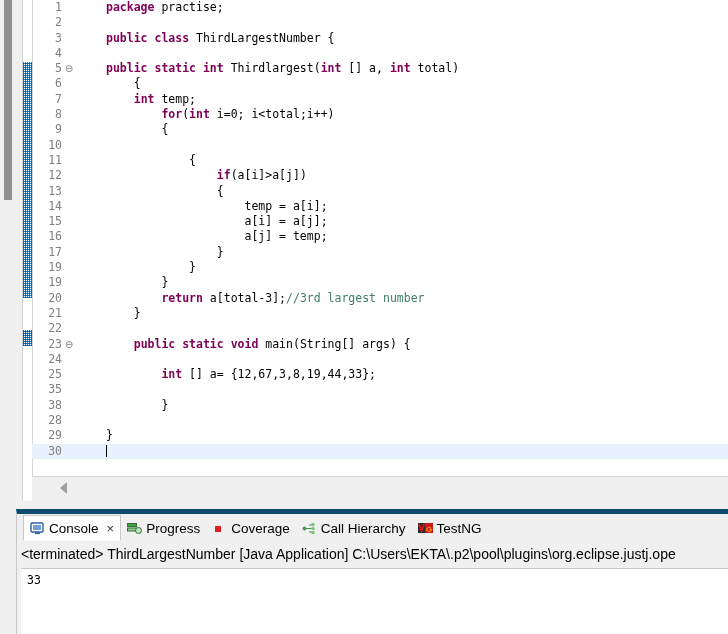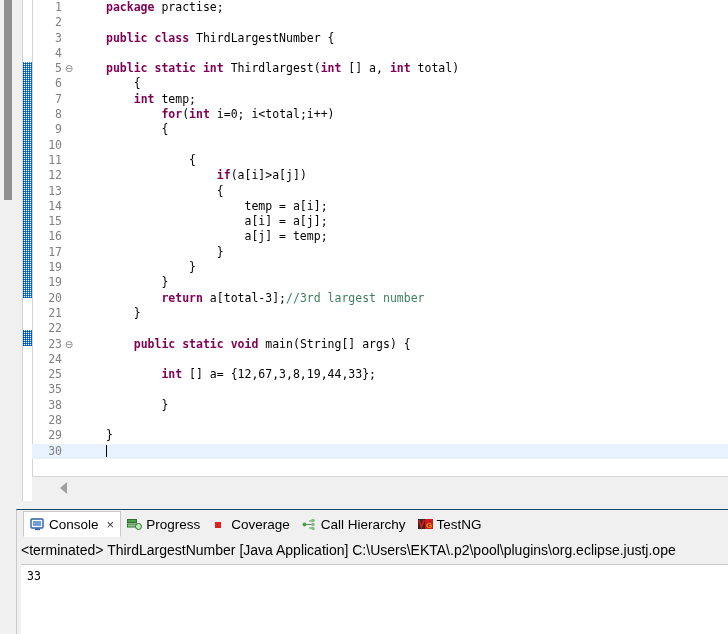--- a/index.html
+++ b/index.html
@@ -111,21 +111,21 @@
 
   
   #console-panel {
     position: absolute; left: 0; top: 501px; width: 728px; height: 133px;
     background: #f0f0f0;
   }
   #console-frame {
     position: absolute; left: 16px; top: 8px; right: 0; bottom: 0;
     background: #f0f0f0;
     border-left: 1px solid #c8c8c8;
-    border-top: 1px solid #0c4a6e;
+    border-top: 5px solid #0c4a6e;
   }
   #console-tabbar {
     position: relative; height: 28px;
     background: #f0f0f0;
     display: flex; align-items: center;
     padding-left: 6px;
   }
   .tab {
     display: flex; align-items: center; gap: 4px;
     height: 26px; padding: 0 6px;

